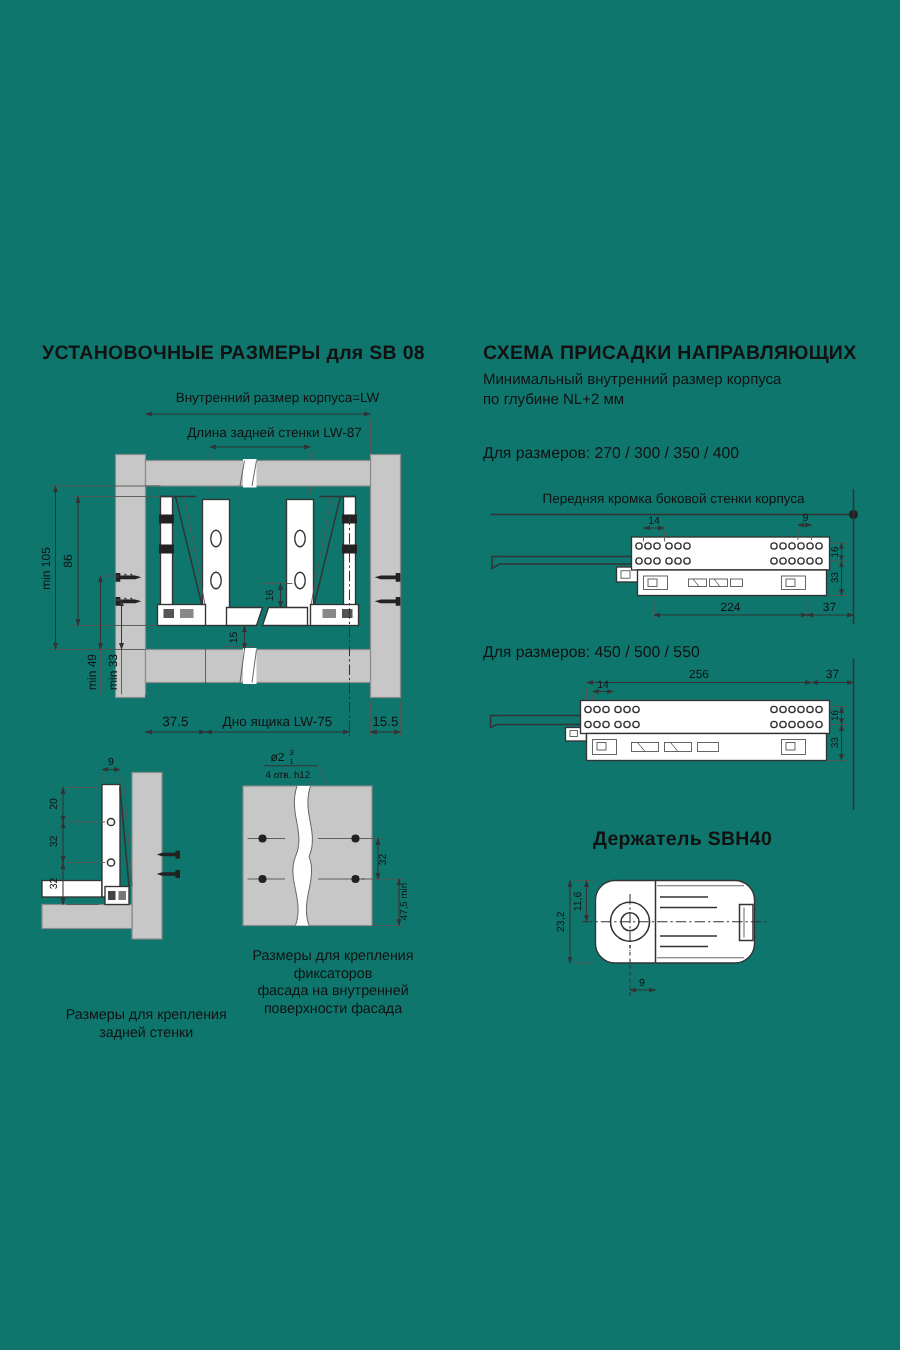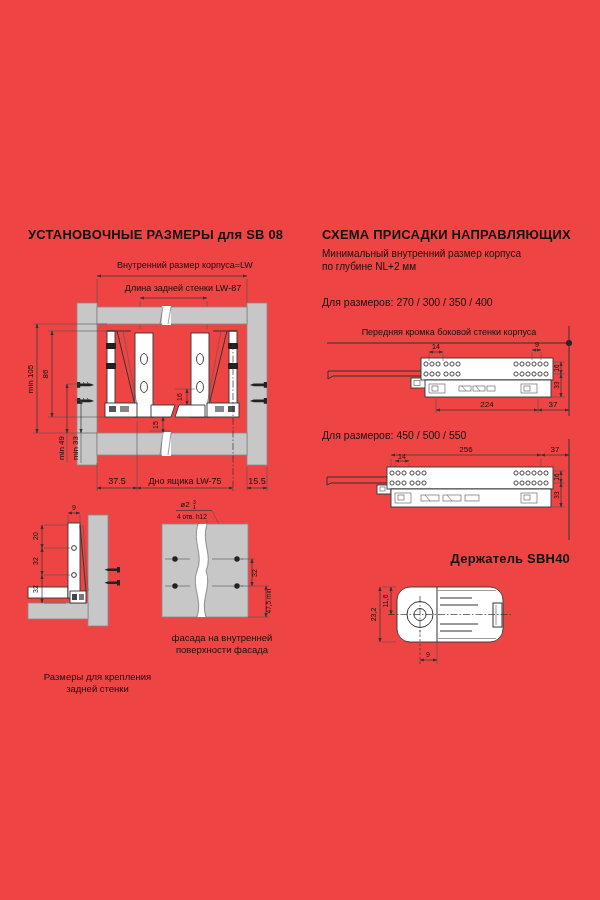--- a/index.html
+++ b/index.html
@@ -1,16 +1,16 @@
 <!DOCTYPE html>
 <html><head>
 <meta charset="utf-8">
 <style>
   html,body{margin:0;padding:0;background:#e9e9e9;}
-  #page{position:relative;width:600px;height:900px;background:#ef4444;margin:0 auto;
+  #page{position:relative;width:600px;height:900px;background:#0f766e;margin:0 auto;
         font-family:"Liberation Sans",sans-serif;color:#111;overflow:hidden;}
   .abs{position:absolute;}
   .h1{font-size:13px;font-weight:bold;letter-spacing:.2px;white-space:nowrap;}
   .note{font-size:10px;line-height:12.5px;white-space:nowrap;}
   .sizes{font-size:10.5px;white-space:nowrap;}
   .sizes b{font-weight:normal;}
   .cap{font-size:9.5px;line-height:11.5px;text-align:center;}
   svg{display:block;overflow:visible;}
   svg text{font-family:"Liberation Sans",sans-serif;fill:#111;}
   .t9{font-size:9px;}  .t8{font-size:8px;}  .t7{font-size:7px;}  .t6{font-size:6.5px;}  .t5{font-size:5px;}
@@ -222,20 +222,21 @@
 
     <line class="thin" x1="101" y1="62" x2="115" y2="62"></line>
     <line class="thin" x1="101" y1="89" x2="129" y2="89"></line>
     <line class="dim" x1="112" y1="62" x2="112" y2="89" marker-start="url(#ar)" marker-end="url(#ar)"></line>
     <text class="t7" transform="rotate(-90 117 76)" x="117" y="76" text-anchor="middle">32</text>
     <line class="thin" x1="108" y1="120" x2="129" y2="120"></line>
     <line class="dim" x1="126" y1="89" x2="126" y2="120" marker-start="url(#ar)" marker-end="url(#ar)"></line>
     <text class="t6" transform="rotate(-90 131 104)" x="131" y="104" text-anchor="middle">47,5 min</text>
   </svg>
   <div class="abs cap" style="left:142px;top:632px;width:160px;">
+    <div>Размеры для крепления фиксаторов</div>
     <div>фасада на внутренней</div>
     <div>поверхности фасада</div>
   </div>
 
   <div class="abs h1" style="left:322px;top:227px;">СХЕМА ПРИСАДКИ НАПРАВЛЯЮЩИХ</div>
   <div class="abs note" style="left:322px;top:248px;">
     <div>Минимальный внутренний размер корпуса</div>
     <div>по глубине NL+2 мм</div>
   </div>
   <div class="abs sizes" style="left:322px;top:296px;">
@@ -387,21 +388,21 @@
 
     <line class="thin" x1="228" y1="34" x2="240" y2="34"></line>
       <line class="thin" x1="228" y1="46" x2="240" y2="46"></line>
       <line class="thin" x1="226" y1="70" x2="240" y2="70"></line>
     <line class="dim" x1="236" y1="34" x2="236" y2="46" marker-start="url(#ar)" marker-end="url(#ar)"></line>
     <line class="dim" x1="236" y1="46" x2="236" y2="70" marker-start="url(#ar)" marker-end="url(#ar)"></line>
     <text class="t6" transform="rotate(-90 233.5 40)" x="233.5" y="40" text-anchor="middle">16</text>
     <text class="t6" transform="rotate(-90 233.5 58)" x="233.5" y="58" text-anchor="middle">33</text>
   </svg>
 
-  <div class="abs h1" style="left:340px;top:551px;width:230px;text-align:right;">Держатель SBH40</div>
+  <div class="abs h1" style="left:340px;top:551px;width:230px;text-align:center;">Держатель SBH40</div>
   <svg class="abs" style="left:350px;top:572px;" width="180" height="100" viewBox="0 0 180 100">
     <g>
       <rect class="lnw" x="47" y="15" width="106" height="55" rx="13"></rect>
       <line class="thin" x1="88" y1="18.5" x2="146" y2="18.5"></line>
       <line class="thin" x1="88" y1="66.5" x2="146" y2="66.5"></line>
       <line class="ln" x1="87" y1="15" x2="87" y2="70"></line>
       <line class="ln" x1="90" y1="26" x2="122" y2="26"></line>
       <line class="ln" x1="90" y1="33" x2="128" y2="33"></line>
       <line class="ln" x1="90" y1="52" x2="128" y2="52"></line>
       <line class="ln" x1="90" y1="59" x2="122" y2="59"></line>

